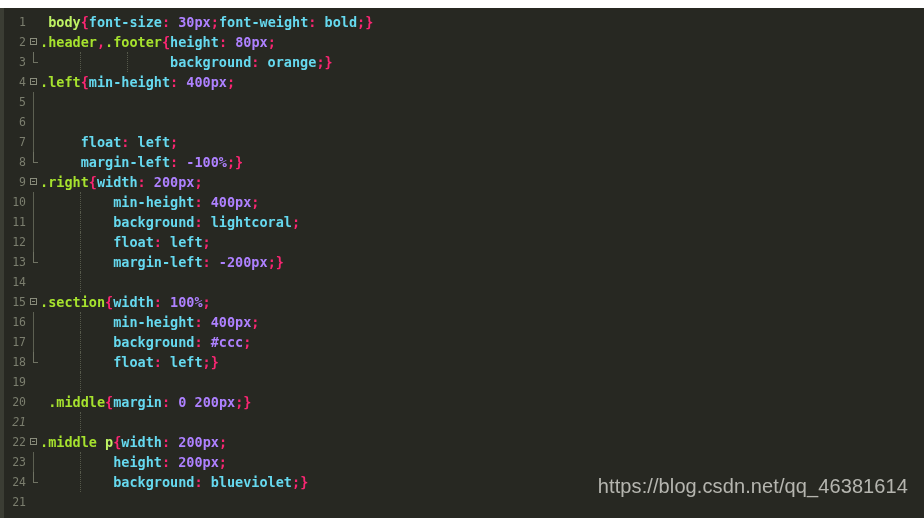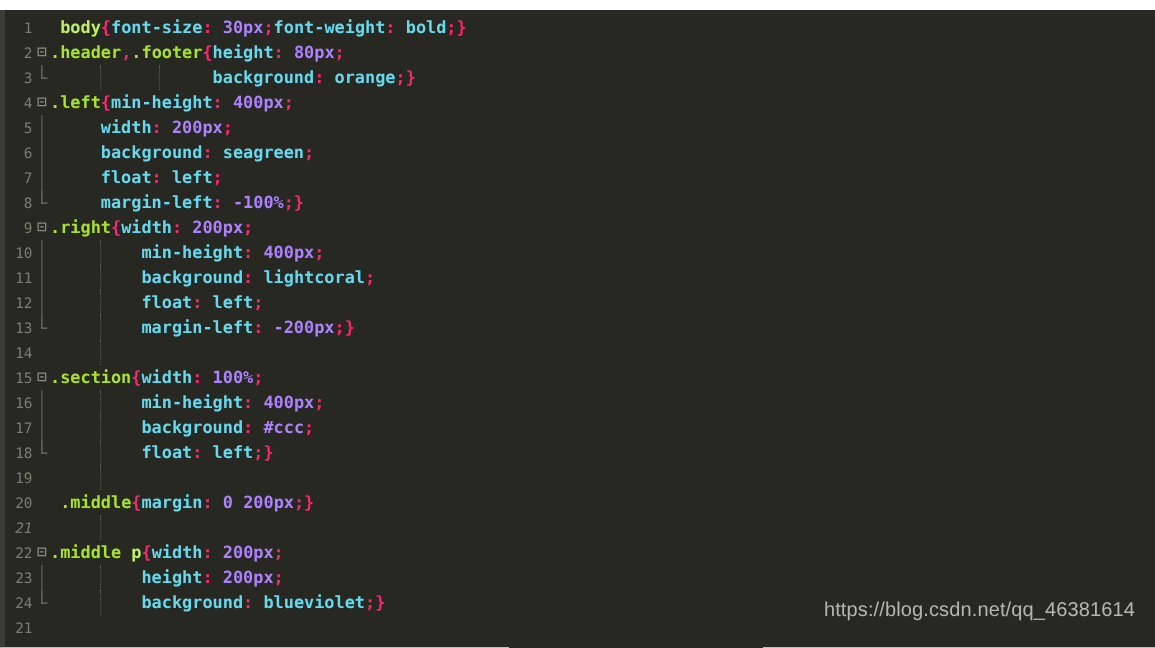--- a/index.html
+++ b/index.html
@@ -121,39 +121,39 @@
   .t-val     { color: #66d9ef; }  
   .t-num     { color: #ae81ff; }  
   .t-plain   { color: #f8f8f2; }
 
   #watermark {
     position: absolute;
     right: 16px;
     bottom: 20px;
     color: #c9c9c3;
     font-family: "Liberation Sans", sans-serif;
-    font-size: 16px;
+    font-size: 20px;
     font-weight: normal;
     letter-spacing: 0.1px;
     opacity: 0.88;
   }
 </style>
 </head>
 <body>
 
 <div id="screenshot">
   <div id="editor">
     <div id="left-edge-strip"></div>
     <div id="code-area">
         <div class="code-line" style="top: 4px; position: absolute; left: 0px; width: 924px;"><span class="gutter-num">1</span><span class="code-text"><span class="t-plain"> </span><span class="t-el">body</span><span class="t-punct">{</span><span class="t-prop">font-size</span><span class="t-punct">:</span><span class="t-plain"> </span><span class="t-num">30px</span><span class="t-punct">;</span><span class="t-prop">font-weight</span><span class="t-punct">:</span><span class="t-plain"> </span><span class="t-val">bold</span><span class="t-punct">;}</span></span></div>
         <div class="code-line" style="top: 24px; position: absolute; left: 0px; width: 924px;"><span class="gutter-num">2</span><span class="fold-box"></span><span class="code-text"><span class="t-class">.header</span><span class="t-punct">,</span><span class="t-class">.footer</span><span class="t-punct">{</span><span class="t-prop">height</span><span class="t-punct">:</span><span class="t-plain"> </span><span class="t-num">80px</span><span class="t-punct">;</span></span></div>
         <div class="code-line" style="top: 44px; position: absolute; left: 0px; width: 924px;"><span class="gutter-num">3</span><span class="fold-end"></span><span class="iguide" style="left: 80px;"></span><span class="iguide" style="left: 127px;"></span><span class="code-text"><span class="t-plain">                </span><span class="t-prop">background</span><span class="t-punct">:</span><span class="t-plain"> </span><span class="t-val">orange</span><span class="t-punct">;}</span></span></div>
         <div class="code-line" style="top: 64px; position: absolute; left: 0px; width: 924px;"><span class="gutter-num">4</span><span class="fold-box"></span><span class="code-text"><span class="t-class">.left</span><span class="t-punct">{</span><span class="t-prop">min-height</span><span class="t-punct">:</span><span class="t-plain"> </span><span class="t-num">400px</span><span class="t-punct">;</span></span></div>
-        <div class="code-line" style="top: 84px; position: absolute; left: 0px; width: 924px;"><span class="gutter-num">5</span><span class="fold-bar"></span><span class="code-text"><span class="t-plain">     </span><span class="t-prop">width</span><span class="t-punct">:</span><span class="t-plain"> </span><span class="t-num">200px</span><span class="t-punct">;</span></span></div>
-        <div class="code-line" style="top: 104px; position: absolute; left: 0px; width: 924px;"><span class="gutter-num">6</span><span class="fold-bar"></span><span class="code-text"><span class="t-plain">     </span><span class="t-prop">background</span><span class="t-punct">:</span><span class="t-plain"> </span><span class="t-val">seagreen</span><span class="t-punct">;</span></span></div>
+        <div class="code-line" style="top: 84px; position: absolute; left: 0px; width: 924px;"><span class="gutter-num">5</span><span class="fold-bar"></span></div>
+        <div class="code-line" style="top: 104px; position: absolute; left: 0px; width: 924px;"><span class="gutter-num">6</span><span class="fold-bar"></span></div>
         <div class="code-line" style="top: 124px; position: absolute; left: 0px; width: 924px;"><span class="gutter-num">7</span><span class="fold-bar"></span><span class="code-text"><span class="t-plain">     </span><span class="t-prop">float</span><span class="t-punct">:</span><span class="t-plain"> </span><span class="t-val">left</span><span class="t-punct">;</span></span></div>
         <div class="code-line" style="top: 144px; position: absolute; left: 0px; width: 924px;"><span class="gutter-num">8</span><span class="fold-end"></span><span class="code-text"><span class="t-plain">     </span><span class="t-prop">margin-left</span><span class="t-punct">:</span><span class="t-plain"> </span><span class="t-num">-100%</span><span class="t-punct">;}</span></span></div>
         <div class="code-line" style="top: 164px; position: absolute; left: 0px; width: 924px;"><span class="gutter-num">9</span><span class="fold-box"></span><span class="code-text"><span class="t-class">.right</span><span class="t-punct">{</span><span class="t-prop">width</span><span class="t-punct">:</span><span class="t-plain"> </span><span class="t-num">200px</span><span class="t-punct">;</span></span></div>
         <div class="code-line" style="top: 184px; position: absolute; left: 0px; width: 924px;"><span class="gutter-num">10</span><span class="fold-bar"></span><span class="iguide" style="left: 80px;"></span><span class="code-text"><span class="t-plain">         </span><span class="t-prop">min-height</span><span class="t-punct">:</span><span class="t-plain"> </span><span class="t-num">400px</span><span class="t-punct">;</span></span></div>
         <div class="code-line" style="top: 204px; position: absolute; left: 0px; width: 924px;"><span class="gutter-num">11</span><span class="fold-bar"></span><span class="iguide" style="left: 80px;"></span><span class="code-text"><span class="t-plain">         </span><span class="t-prop">background</span><span class="t-punct">:</span><span class="t-plain"> </span><span class="t-val">lightcoral</span><span class="t-punct">;</span></span></div>
         <div class="code-line" style="top: 224px; position: absolute; left: 0px; width: 924px;"><span class="gutter-num">12</span><span class="fold-bar"></span><span class="iguide" style="left: 80px;"></span><span class="code-text"><span class="t-plain">         </span><span class="t-prop">float</span><span class="t-punct">:</span><span class="t-plain"> </span><span class="t-val">left</span><span class="t-punct">;</span></span></div>
         <div class="code-line" style="top: 244px; position: absolute; left: 0px; width: 924px;"><span class="gutter-num">13</span><span class="fold-end"></span><span class="iguide" style="left: 80px;"></span><span class="code-text"><span class="t-plain">         </span><span class="t-prop">margin-left</span><span class="t-punct">:</span><span class="t-plain"> </span><span class="t-num">-200px</span><span class="t-punct">;}</span></span></div>
         <div class="code-line" style="top: 264px; position: absolute; left: 0px; width: 732px;"><span class="gutter-num">14</span><span class="iguide" style="left: 80px;"></span><span class="code-text"></span></div>
         <div class="code-line" style="top: 284px; position: absolute; left: 0px; width: 924px;"><span class="gutter-num">15</span><span class="fold-box"></span><span class="code-text"><span class="t-class">.section</span><span class="t-punct">{</span><span class="t-prop">width</span><span class="t-punct">:</span><span class="t-plain"> </span><span class="t-num">100%</span><span class="t-punct">;</span></span></div>
         <div class="code-line" style="top: 304px; position: absolute; left: 0px; width: 924px;"><span class="gutter-num">16</span><span class="fold-bar"></span><span class="iguide" style="left: 80px;"></span><span class="code-text"><span class="t-plain">         </span><span class="t-prop">min-height</span><span class="t-punct">:</span><span class="t-plain"> </span><span class="t-num">400px</span><span class="t-punct">;</span></span></div>

